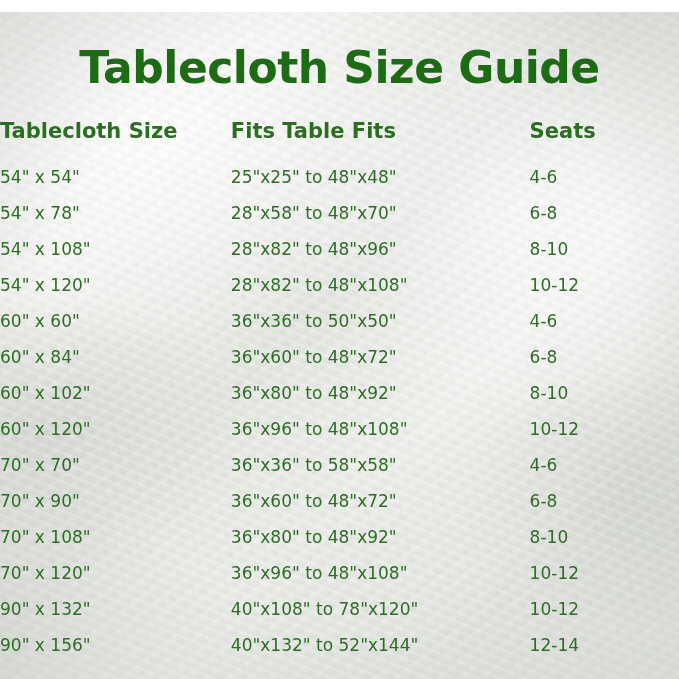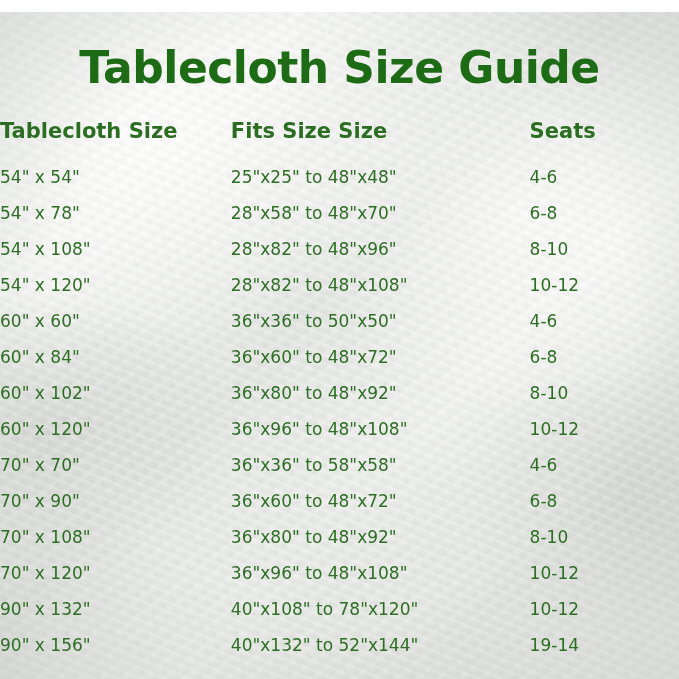--- a/index.html
+++ b/index.html
@@ -105,21 +105,21 @@
 
     <table class="guide">
       <colgroup>
         <col class="c-size">
         <col class="c-fits">
         <col class="c-seats">
       </colgroup>
       <thead>
         <tr>
           <th class="h-size">Tablecloth Size</th>
-          <th class="h-fits">Fits Size Size</th>
+          <th class="h-fits">Fits Table Fits</th>
           <th class="h-seats">Seats</th>
         </tr>
       </thead>
       <tbody>
         <tr>
           <td class="d-size">54" x 54"</td>
           <td class="d-fits">25"x25" to 48"x48"</td>
           <td class="d-seats">4-6</td>
         </tr>
         <tr>
@@ -178,18 +178,18 @@
           <td class="d-seats">10-12</td>
         </tr>
         <tr>
           <td class="d-size">90" x 132"</td>
           <td class="d-fits">40"x108" to 78"x120"</td>
           <td class="d-seats">10-12</td>
         </tr>
         <tr>
           <td class="d-size">90" x 156"</td>
           <td class="d-fits">40"x132" to 52"x144"</td>
-          <td class="d-seats">19-14</td>
+          <td class="d-seats">12-14</td>
         </tr>
       </tbody>
     </table>
   </div>
 </div>
 
 </body></html>

